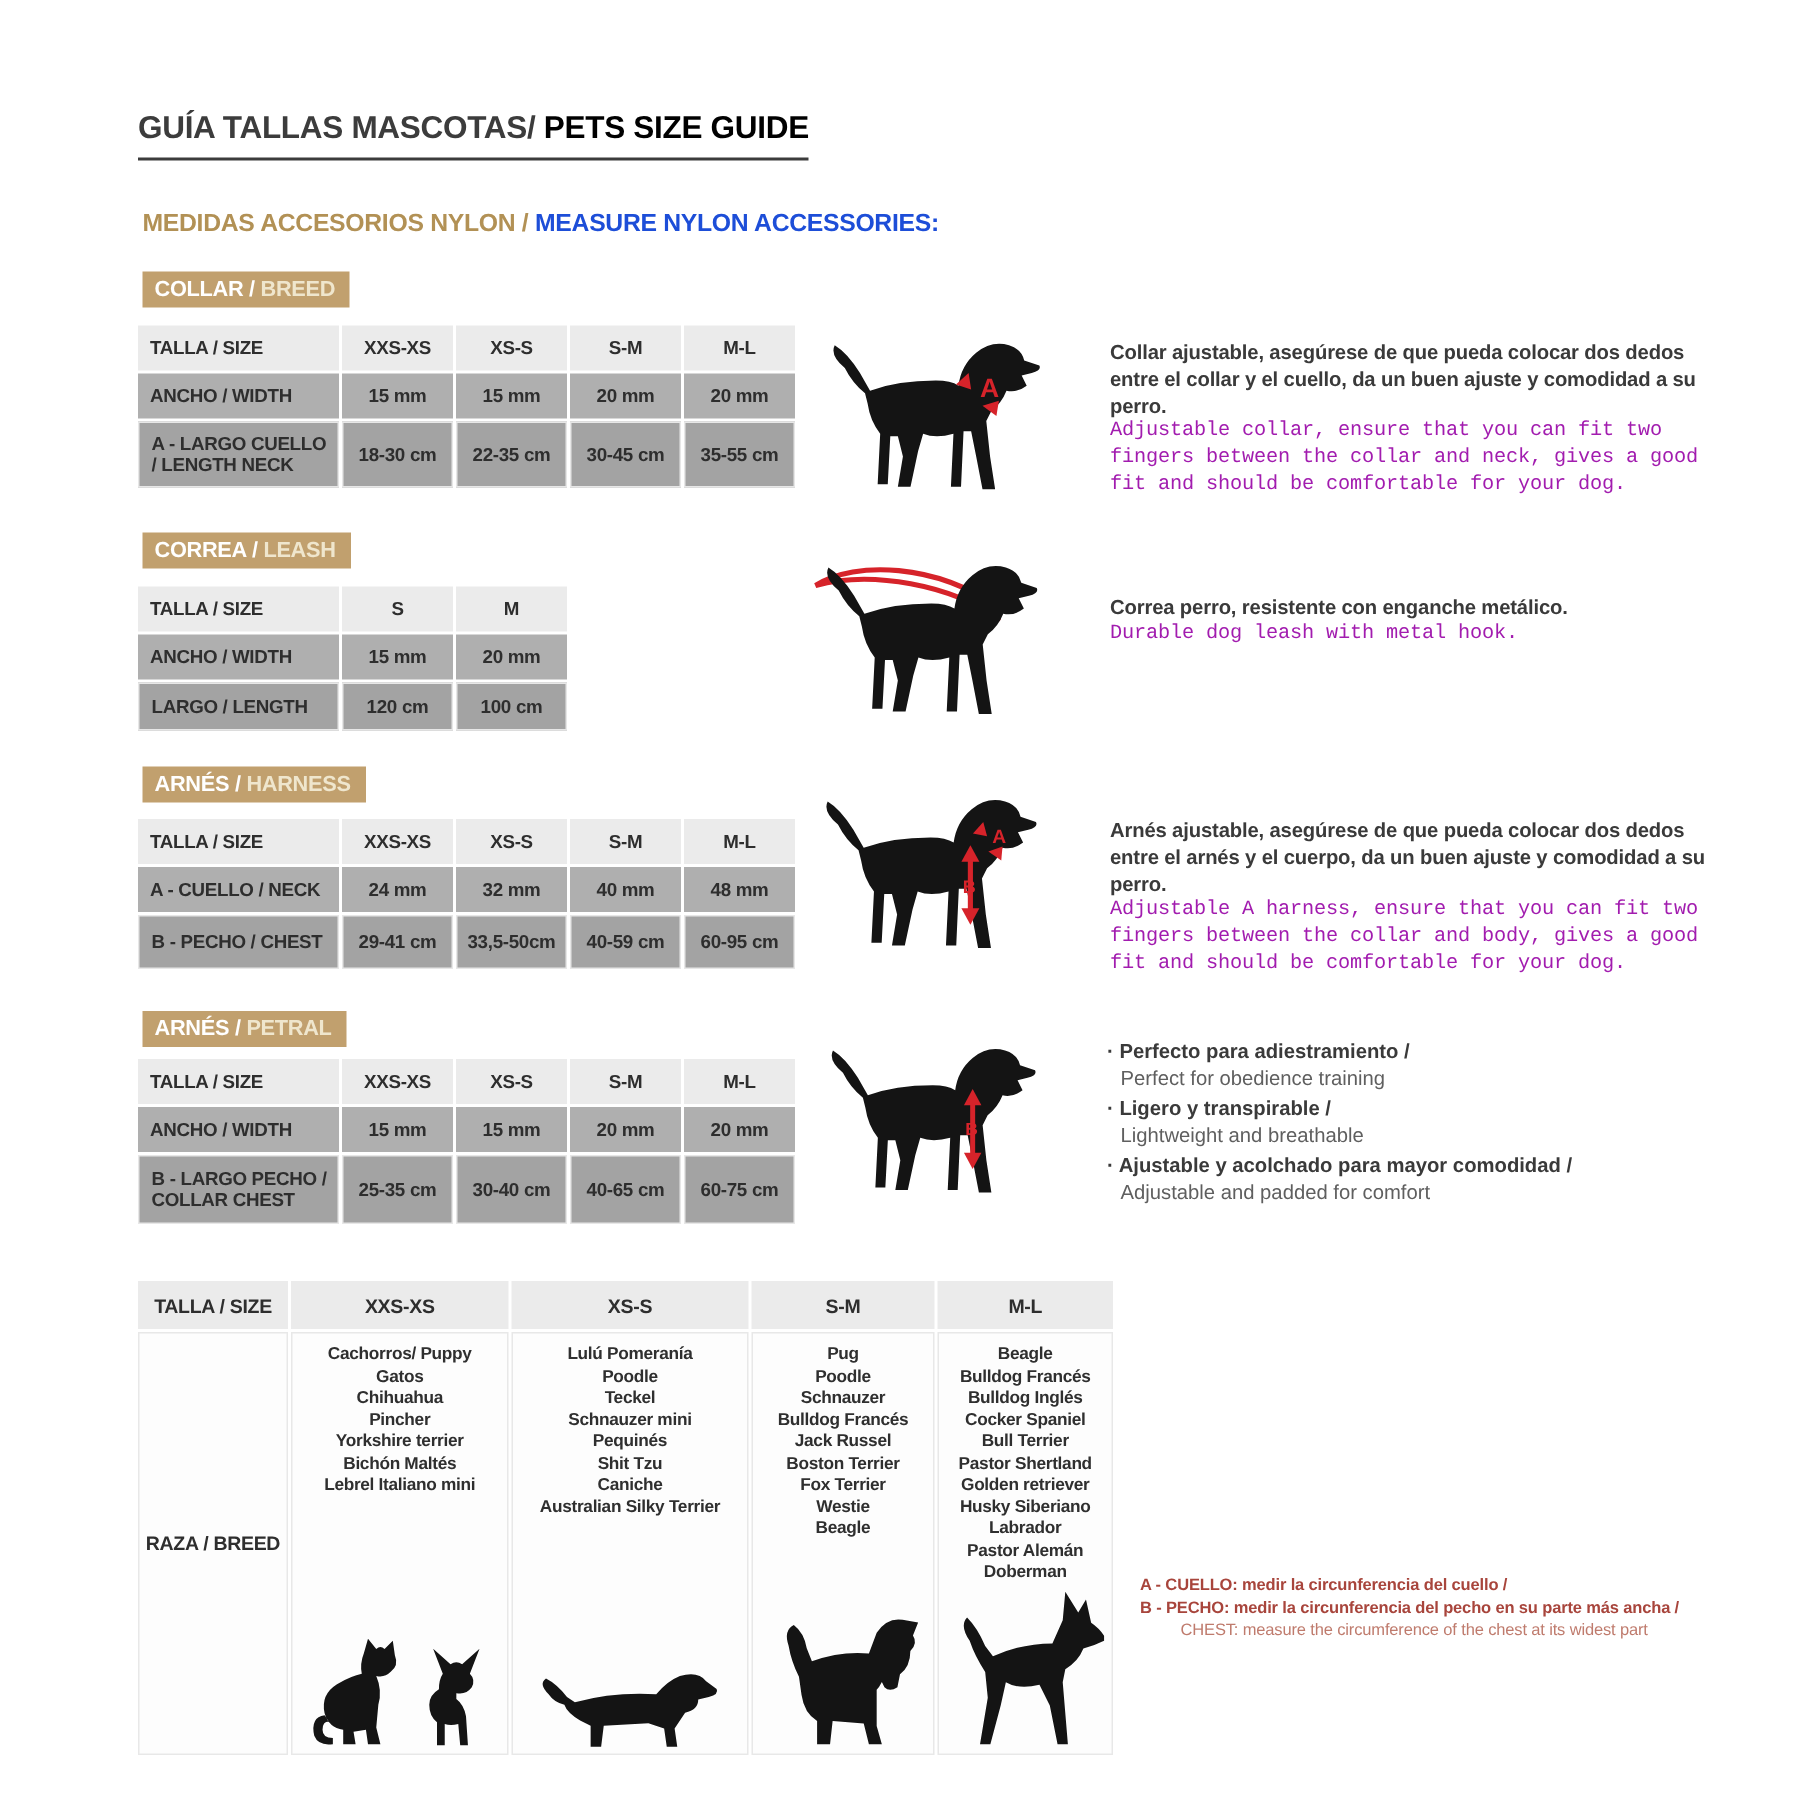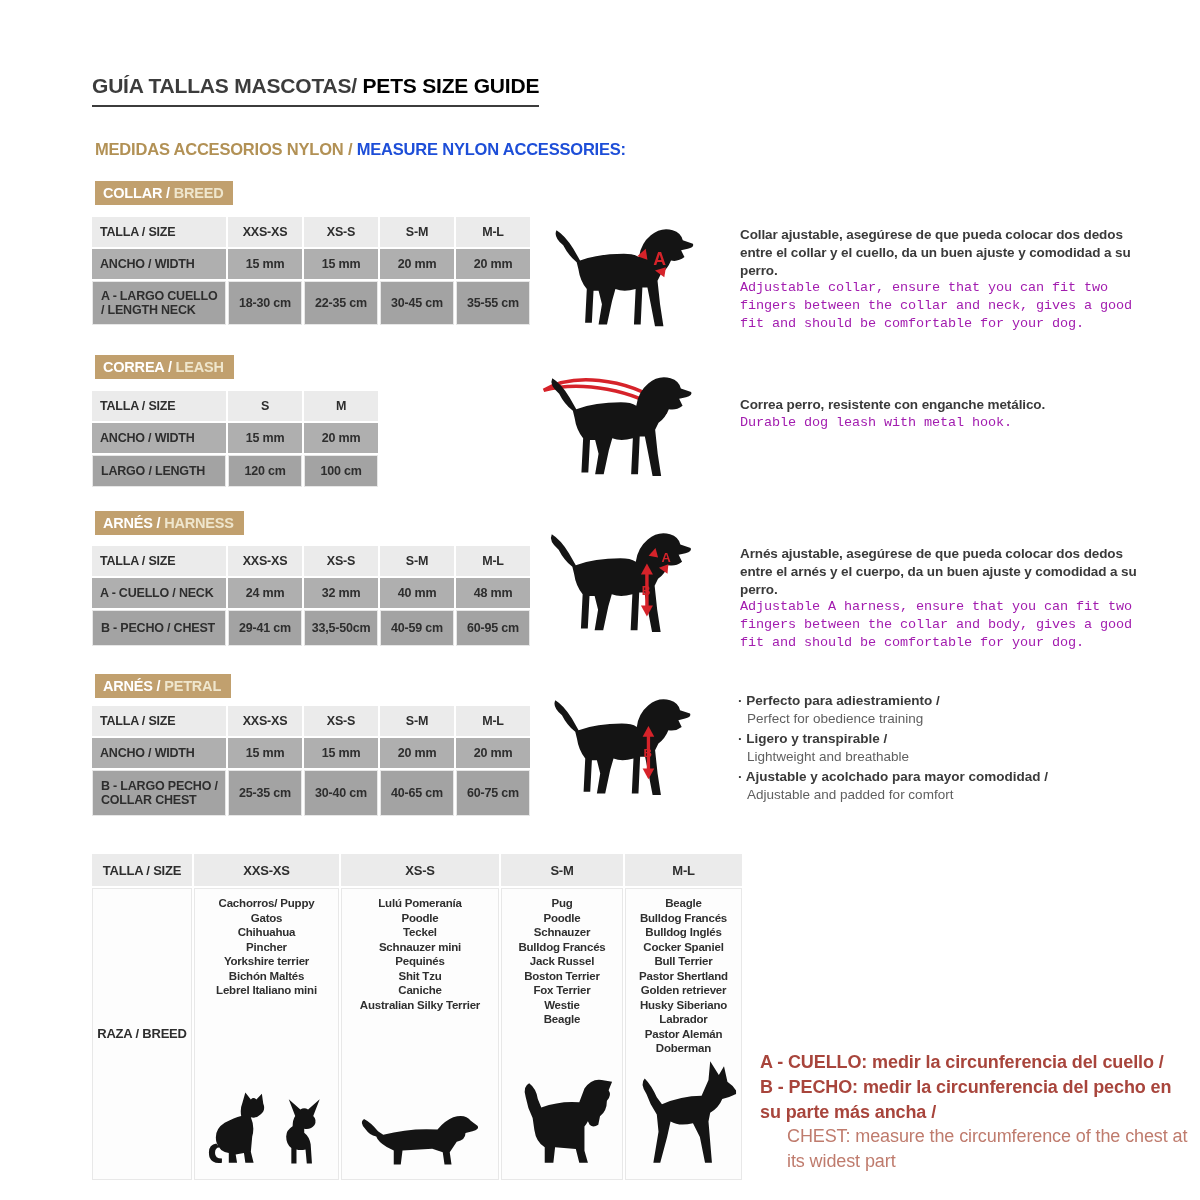--- a/index.html
+++ b/index.html
@@ -40,28 +40,28 @@
   .bullets .b-en{color:#5f5f5f;margin-left:9px;margin-bottom:3px;}
 
   
   table.breed{border-collapse:separate;border-spacing:2px;table-layout:fixed;width:642px;}
   table.breed td{vertical-align:top;text-align:center;letter-spacing:-0.2px;}
   table.breed tr.bt-head td{background:#ebebeb;height:30px;font-size:13px;font-weight:bold;
                             color:#2e2e2e;vertical-align:middle;}
   table.breed tr.bt-head td.lbl{text-align:center;}
   table.breed tr.bt-body td{background:#fdfdfd;border:1px solid #e8e8e8;height:248px;}
   .breed-cell{display:flex;flex-direction:column;justify-content:space-between;height:100%;
-              align-items:center;padding:6px 0 10px 0;box-sizing:border-box;}
+              align-items:center;padding:6px 0 0 0;box-sizing:border-box;}
   .breed-list div{font-size:11.5px;font-weight:bold;color:#2f2f2f;line-height:14.5px;}
   .raza{display:flex;align-items:center;justify-content:center;height:100%;
         font-size:13px;font-weight:bold;color:#2e2e2e;}
   .sil-row{display:flex;align-items:flex-end;justify-content:center;gap:6px;width:100%;}
 
   
-  .notes{width:432px;font-size:18px;line-height:1.38;letter-spacing:-0.1px;}
+  .notes{width:432px;font-size:11px;line-height:1.38;letter-spacing:-0.1px;}
   .notes .n-es{font-weight:bold;color:#a8453c;}
   .notes .n-en{color:#bf7b6d;margin-left:27px;}
 
   svg text{font-family:"Liberation Sans",sans-serif;font-weight:bold;}
 </style>
 </head>
 <body>
 
 <div class="page">
 

